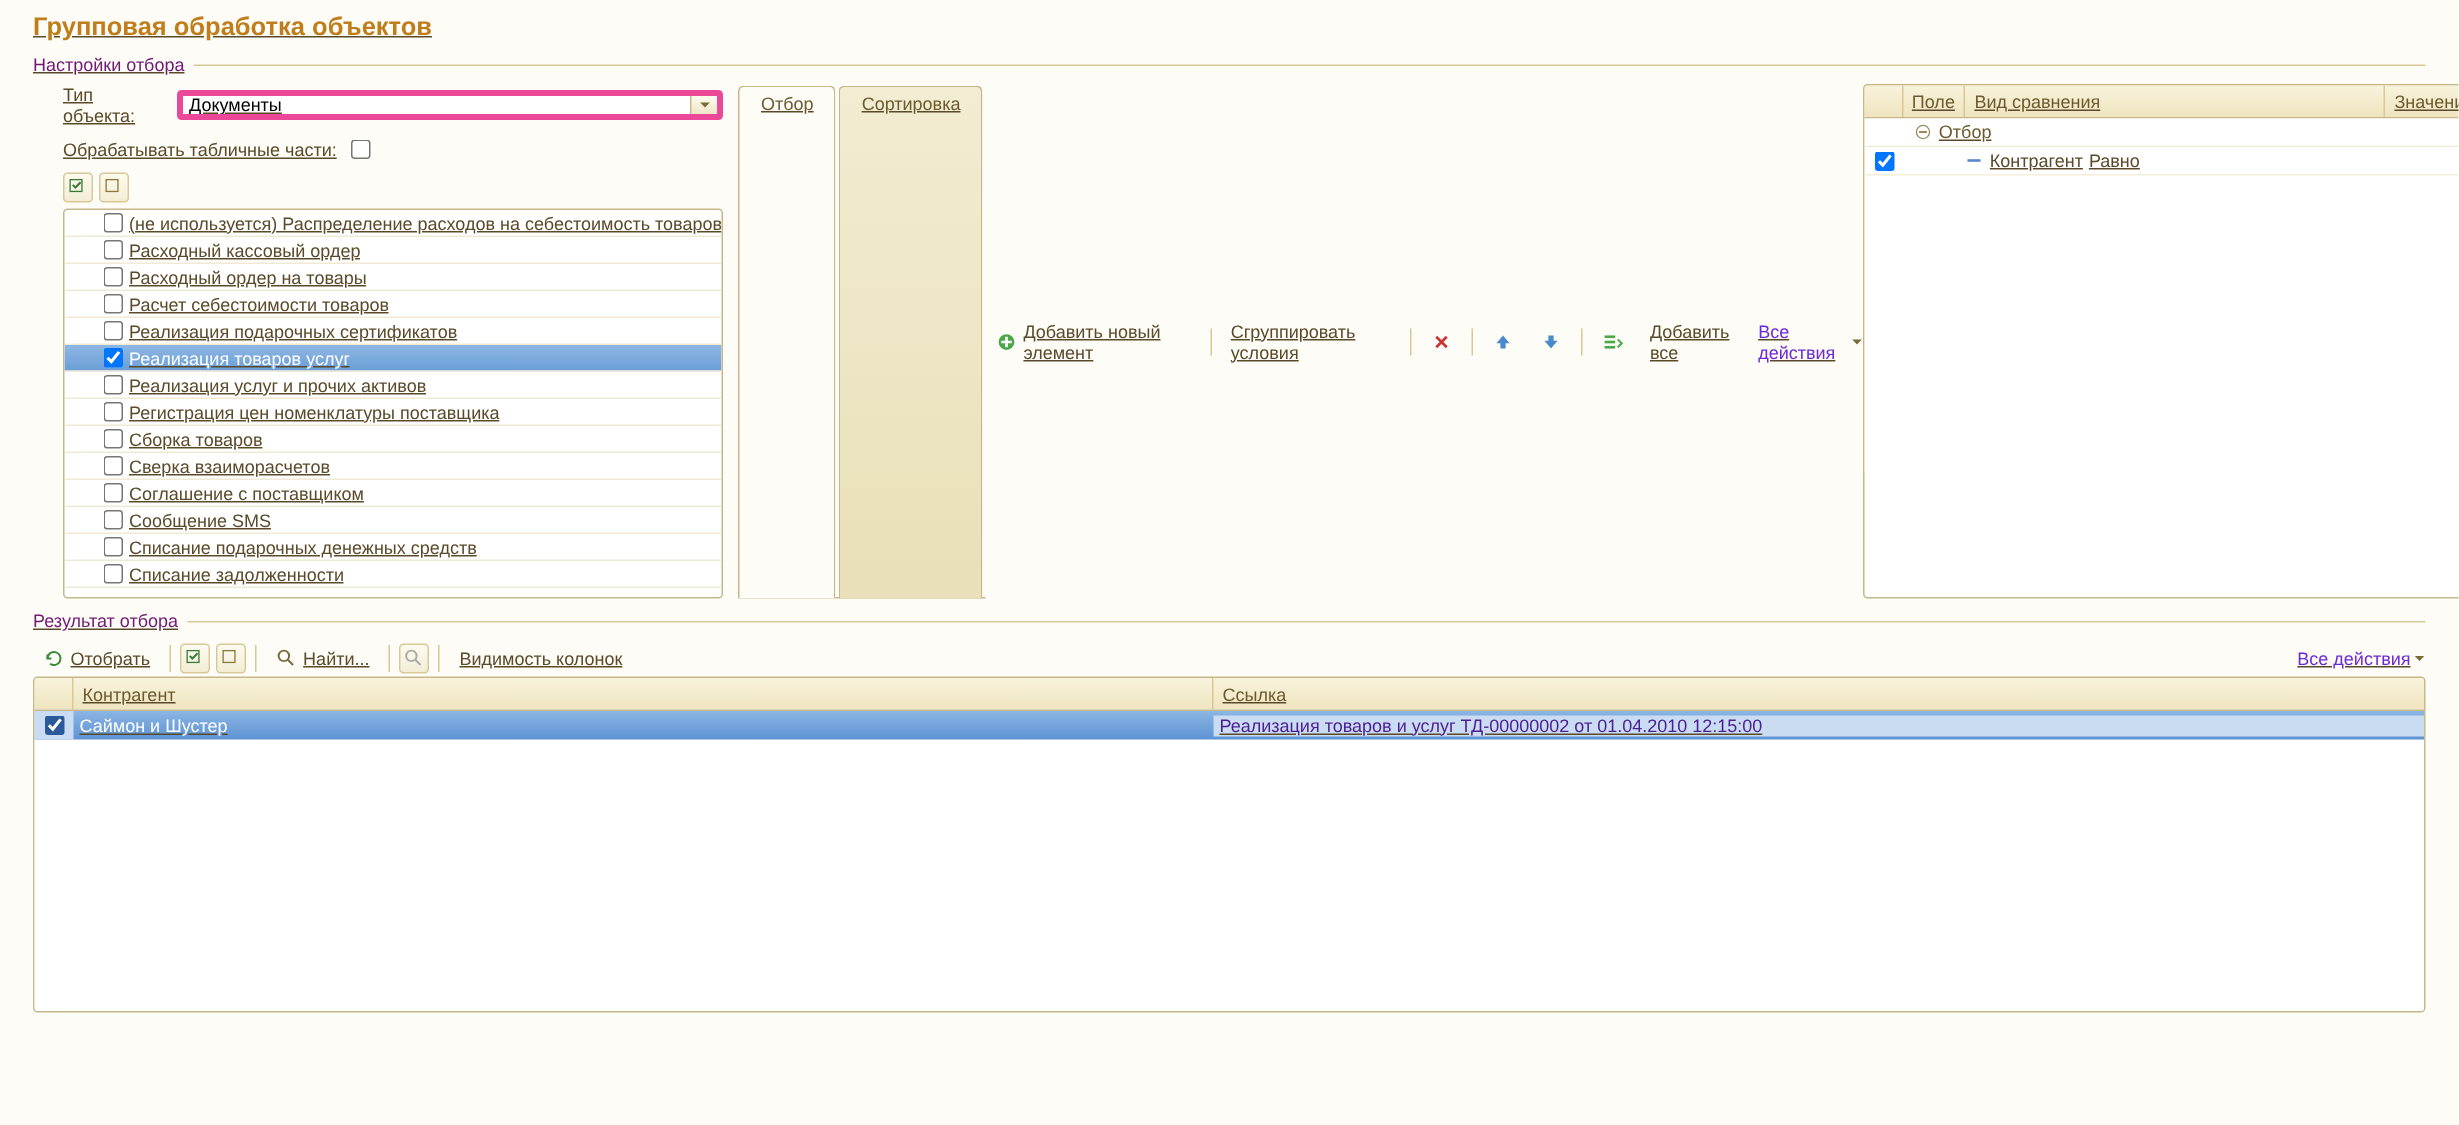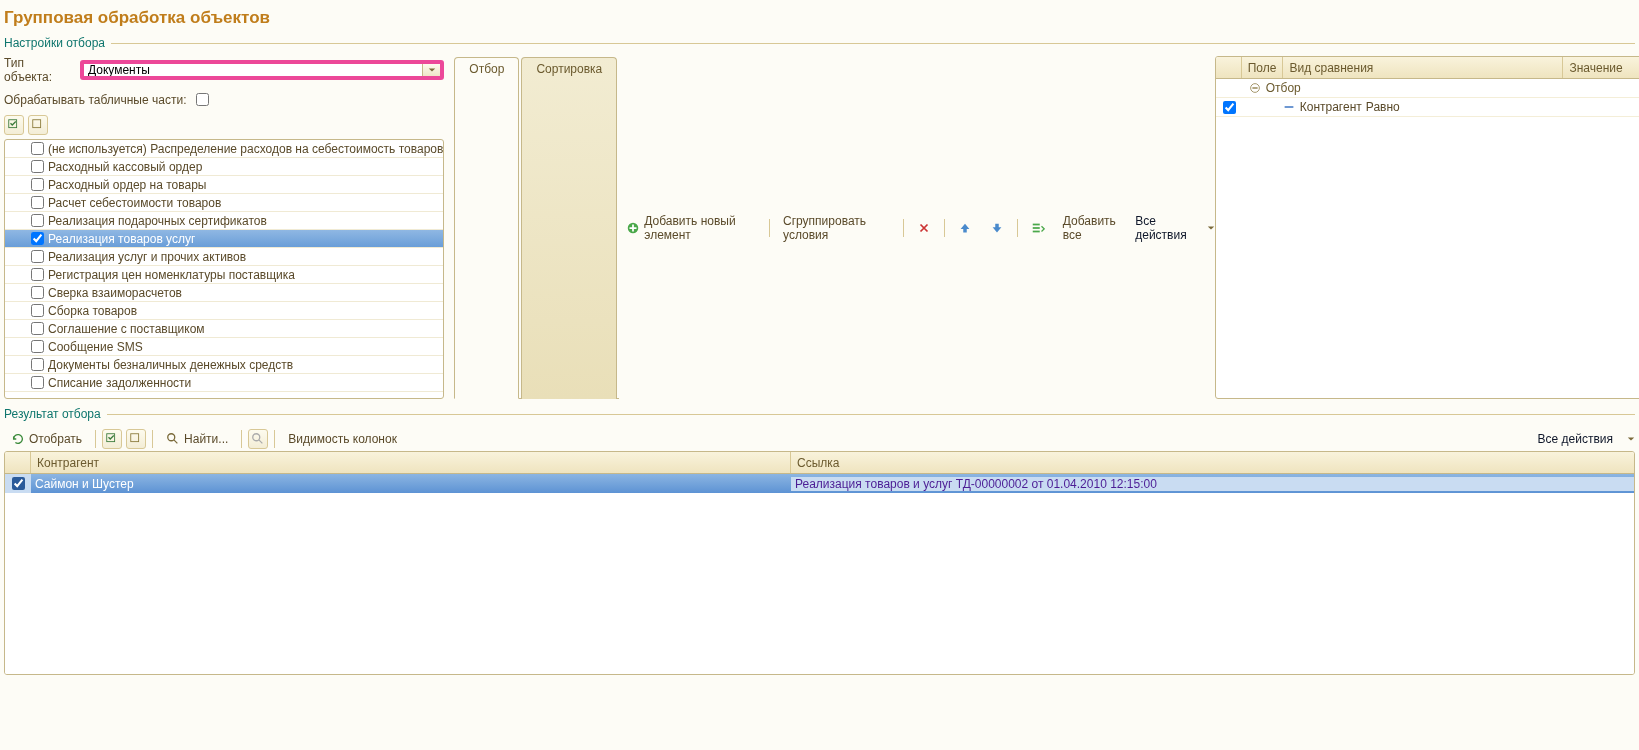--- a/index.html
+++ b/index.html
@@ -4,55 +4,57 @@
 <style>
   * { box-sizing: border-box; }
   body {
     margin: 0;
     font-family: Arial, sans-serif;
     font-size: 12px;
     background: #fdfcf6;
     color: #5a4a2a;
   }
   .page {
-    padding: 8px 4px;
+    padding: 8px 22px;
+    text-decoration: underline;
   }
   .page-title {
     font-size: 17px;
     font-weight: bold;
     color: #c07d1b;
     margin-bottom: 8px;
   }
   .fieldset {
     position: relative;
     margin-top: 8px;
   }
   .fieldset-legend {
     position: relative;
     display: flex;
     align-items: center;
-    color: #0f766e;
+    color: #701a75;
     font-size: 12px;
     margin-bottom: 6px;
   }
   .fieldset-legend::after {
     content: "";
     flex: 1;
     height: 1px;
     background: #d8c896;
     margin-left: 6px;
   }
   .top-area {
     display: flex;
     gap: 10px;
   }
   .left-col {
     width: 540px;
     display: flex;
     flex-direction: column;
+    margin-left: 20px;
   }
   .right-col {
     flex: 1;
     display: flex;
     flex-direction: row;
   }
   .form-row {
     display: flex;
     align-items: center;
     margin-bottom: 6px;
@@ -178,23 +180,23 @@
     border:1px solid transparent;
     border-radius:3px;
     cursor:pointer;
     height:20px;
   }
   .tb-sep {
     width:1px;height:18px;background:#d8c896;margin:0 2px;
   }
   .all-actions {
     margin-left:auto;
-    display:flex;align-items:center;gap:14px;
+    display:flex;align-items:center;gap:2px;
     cursor:pointer;
-    color:#0f172a;
+    color:#6d28d9;
   }
   .filter-table .th-cell.chk { width:26px;flex:none; }
   .filter-table .th-cell.c1 { flex:1; }
   .filter-table .th-cell.c2 { width:280px;flex:none; }
   .filter-table .th-cell.c3 { width:340px;flex:none; }
   .filter-body {
     height:236px;
     background:#fff;
   }
   .filter-row {
@@ -303,37 +305,37 @@
               <div class="tree-item">
                 <input type="checkbox" style="">
                 <span class="tree-item-label">Реализация услуг и прочих активов</span>
               </div>
               <div class="tree-item">
                 <input type="checkbox" style="">
                 <span class="tree-item-label">Регистрация цен номенклатуры поставщика</span>
               </div>
               <div class="tree-item">
                 <input type="checkbox" style="">
+                <span class="tree-item-label">Сборка товаров</span>
+              </div>
+              <div class="tree-item">
+                <input type="checkbox" style="">
                 <span class="tree-item-label">Сверка взаиморасчетов</span>
               </div>
               <div class="tree-item">
                 <input type="checkbox" style="">
-                <span class="tree-item-label">Сборка товаров</span>
-              </div>
-              <div class="tree-item">
-                <input type="checkbox" style="">
                 <span class="tree-item-label">Соглашение с поставщиком</span>
               </div>
               <div class="tree-item">
                 <input type="checkbox" style="">
                 <span class="tree-item-label">Сообщение SMS</span>
               </div>
               <div class="tree-item">
                 <input type="checkbox" style="">
-                <span class="tree-item-label">Документы безналичных денежных средств</span>
+                <span class="tree-item-label">Списание подарочных денежных средств</span>
               </div>
               <div class="tree-item">
                 <input type="checkbox" style="">
                 <span class="tree-item-label">Списание задолженности</span>
               </div>
             </div>
         </div>
       </div>
 
       <div class="right-col">

